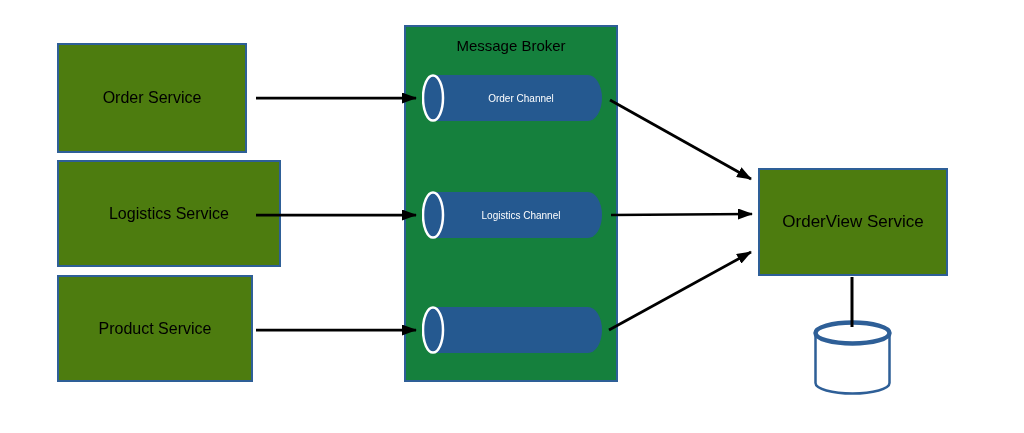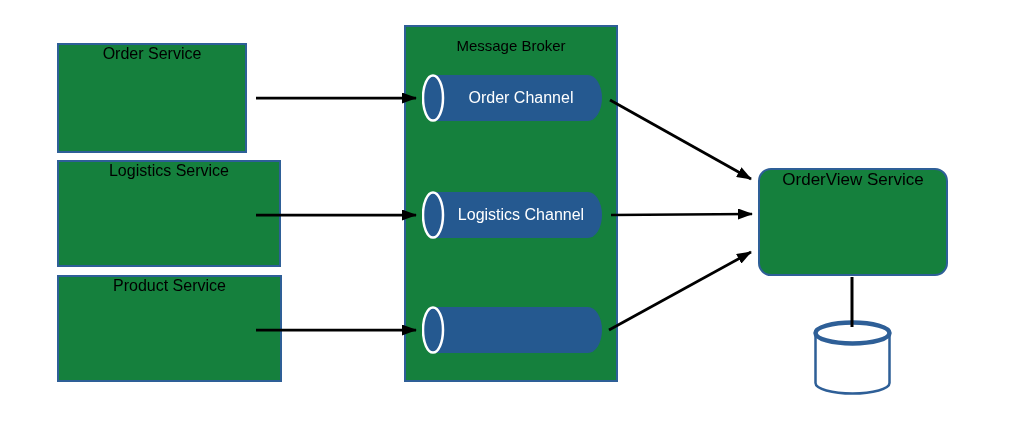--- a/index.html
+++ b/index.html
@@ -9,31 +9,32 @@
     height: 433px;
     background: #ffffff;
     font-family: "Liberation Sans", sans-serif;
     overflow: hidden;
   }
 
   
   .svc-box {
     position: absolute;
     box-sizing: border-box;
-    background: #15803d;
+    background: #4d7c0f;
     border: 2px solid #2e5f97;
     display: flex;
+    align-items: center;
     justify-content: center;
     color: #000000;
     font-size: 16px;
   }
   #box-order     { left: 57px;  top: 43px;  width: 190px; height: 110px; }
   #box-logistics { left: 57px;  top: 160px; width: 224px; height: 107px; }
-  #box-product   { left: 57px;  top: 275px; width: 225px; height: 107px; }
-  #box-orderview { left: 758px; top: 168px; width: 190px; height: 108px; font-size: 17px; border-radius: 13px; }
+  #box-product   { left: 57px;  top: 275px; width: 196px; height: 107px; }
+  #box-orderview { left: 758px; top: 168px; width: 190px; height: 108px; font-size: 17px; }
 
   
   .broker {
     position: absolute;
     left: 404px; top: 25px;
     width: 214px; height: 357px;
     box-sizing: border-box;
     border: 2px solid #2e5f97;
     background: #15803d;
   }
@@ -54,21 +55,21 @@
   #ch-logistics { left: 422px; top: 191px; }
   #ch-product   { left: 422px; top: 306px; }
   .channel svg { position: absolute; left: 0; top: 0; }
   .channel-label {
     position: absolute;
     left: 24px; right: 8px; top: 0; bottom: 0;
     display: flex;
     align-items: center;
     justify-content: center;
     color: #ffffff;
-    font-size: 16px;
+    font-size: 10px;
     white-space: nowrap;
   }
 
   
   .overlay {
     position: absolute;
     left: 0; top: 0;
     pointer-events: none;
   }
 

